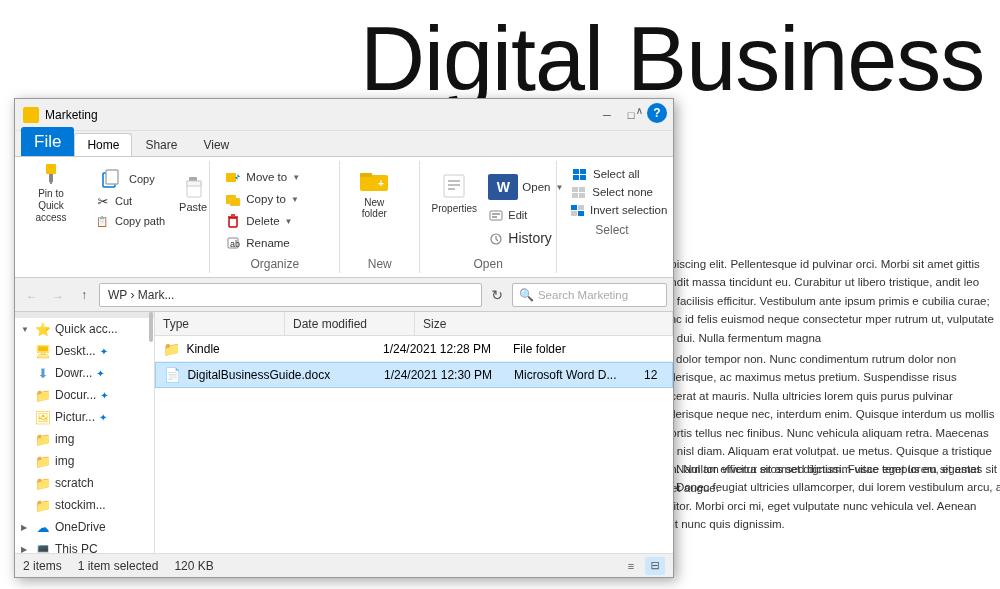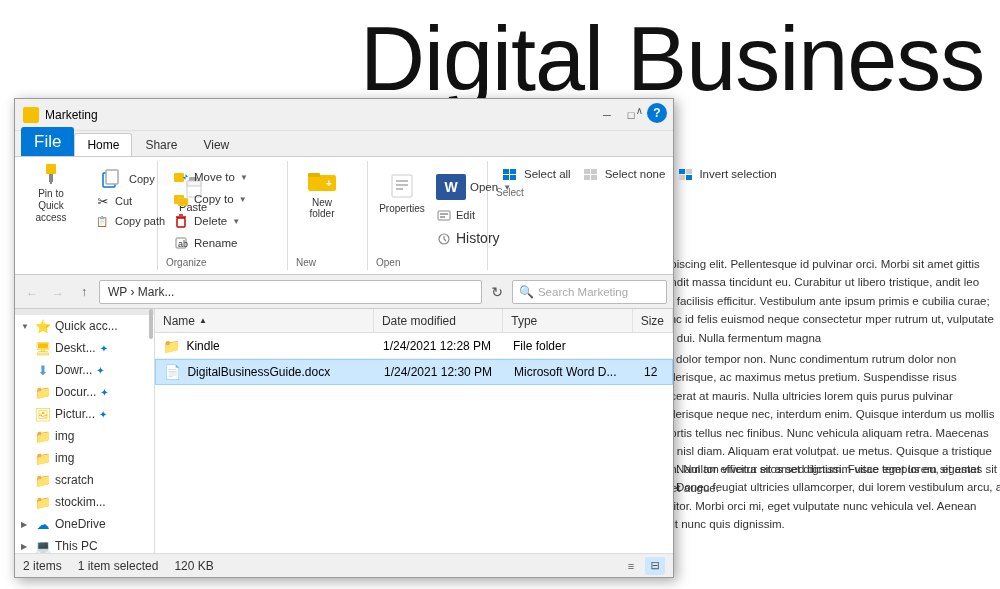--- a/index.html
+++ b/index.html
@@ -189,23 +189,23 @@
 
     .ribbon-group-content {
       display: flex;
       flex: 1;
       align-items: flex-start;
       gap: 4px;
       padding-top: 4px;
     }
 
     .ribbon-group-label {
-      font-size: 10px;
+      font-size: 12px;
       color: #666;
-      text-align: left;
+      text-align: center;
       padding: 2px 0;
       margin-top: 2px;
     }
 
     .ribbon-btn-large {
       display: flex;
       flex-direction: column;
       align-items: center;
       justify-content: center;
       gap: 2px;
@@ -270,20 +270,21 @@
 
     .dropdown-arrow {
       font-size: 8px;
       color: #666;
       margin-left: 1px;
     }
 
     
     .select-group-content {
       display: flex;
+      flex-direction: column;
       gap: 0;
       padding-top: 4px;
     }
 
     .select-btn {
       display: flex;
       align-items: center;
       gap: 6px;
       padding: 2px 6px;
       cursor: pointer;
@@ -906,29 +907,25 @@
         <span class="expand-arrow">▶</span>
         <span class="nav-icon" style="color:#0078d7;">💻</span>
         <span>This PC</span>
       </div>
 
     </div>
 
     <div class="file-list">
 
       <div class="file-list-header">
-        <div class="col-header col-name">
-          <span>Name</span>
-          <span style="font-size:8px;margin-left:4px;">▲</span>
+        <div class="col-header col-type">
+          <span>Type</span>
         </div>
         <div class="col-header col-date">
           <span>Date modified</span>
-        </div>
-        <div class="col-header col-type">
-          <span>Type</span>
         </div>
         <div class="col-header col-size">
           <span>Size</span>
         </div>
       </div>
 
       <div class="file-row">
         <div class="file-cell col-name">
           <span class="file-icon folder-color">📁</span>
           <span>Kindle</span>

